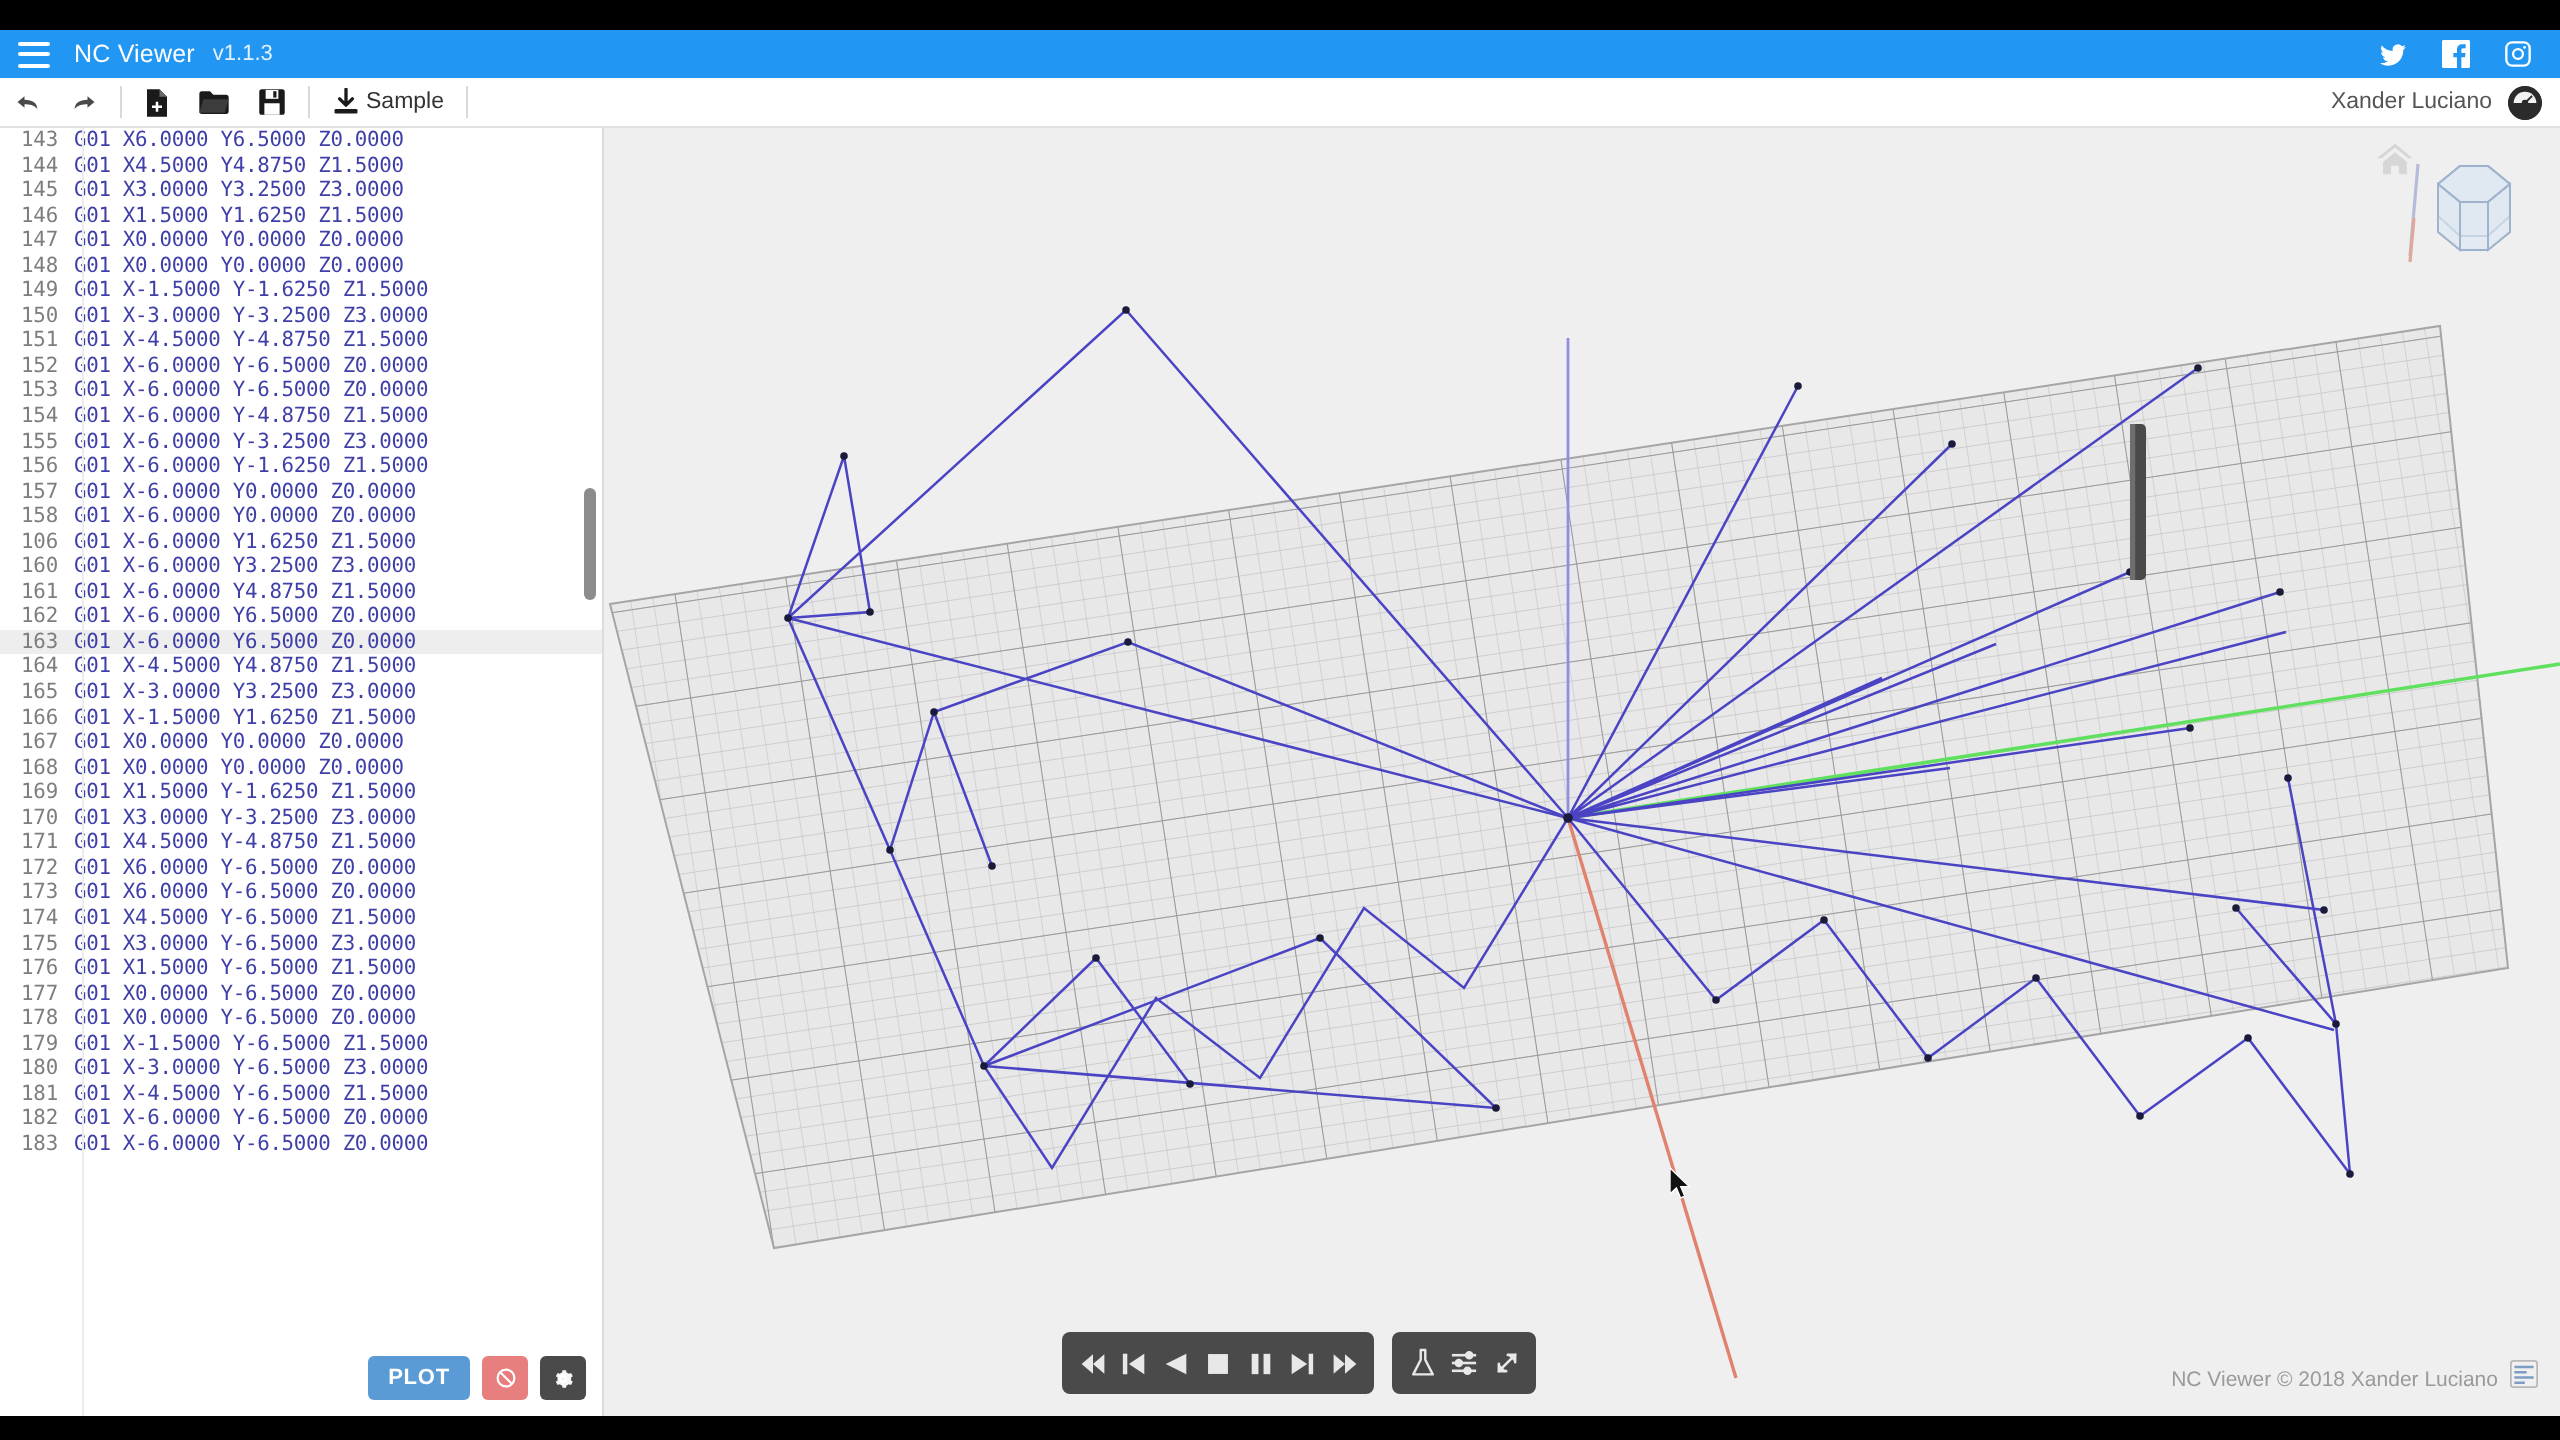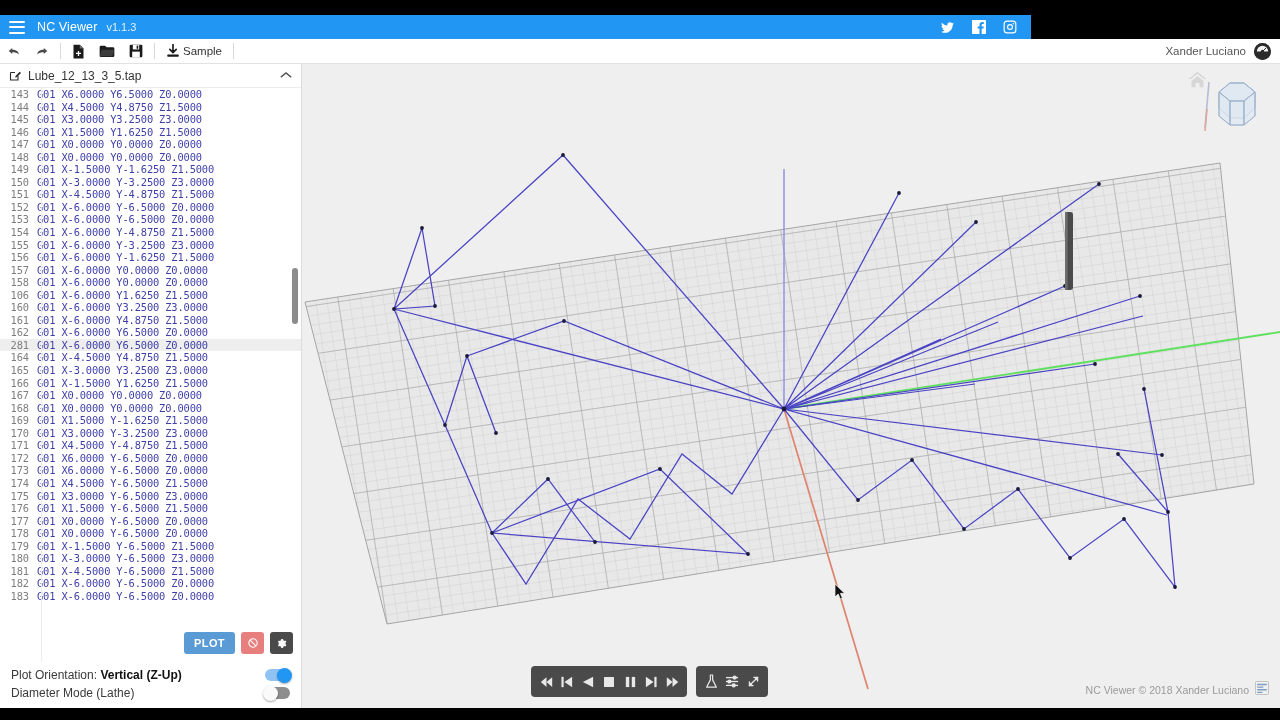--- a/index.html
+++ b/index.html
@@ -5,21 +5,21 @@
   * { box-sizing: border-box; margin: 0; padding: 0; }
   html, body {
     width: 1280px; height: 720px;
     background: #000; overflow: hidden;
     font-family: "Liberation Sans", sans-serif;
   }
   #app { position: relative; width: 1280px; height: 720px; background: #000; }
 
   
   .titlebar {
-    position: absolute; left: 0; top: 15px; width: 1031px; height: 24px;
+    position: absolute; left: 0; top: 15px; width: 1280px; height: 24px;
     background: #2196f3; display: flex; align-items: center; justify-content: space-between;
   }
   .hamburger { width: 16px; height: 13px; margin-left: 9px; margin-right: 12px;
     display: flex; flex-direction: column; justify-content: space-between; cursor: pointer; }
   .hamburger i { display: block; height: 2px; background: #fff; border-radius: 1px; }
   .app-title { color: #fff; font-size: 12.5px; letter-spacing: .1px; }
   .app-ver { color: #e3f1fd; font-size: 11px; margin-left: 9px; }
   .social { margin-left: auto; display: flex; align-items: center; gap: 17px; margin-right: 14px; }
   .social svg { display: block; }
 
@@ -201,32 +201,20 @@
           <path d="M12 4 a8 8 0 0 1 8 8 H4 a8 8 0 0 1 8-8Z" fill="#f2f2f2"></path>
           <circle cx="12" cy="12" r="2.3" fill="#2b2b2b"></circle>
           <path d="M12 12 L17 7" stroke="#2b2b2b" stroke-width="1.4"></path>
         </svg>
       </span>
     </div>
   </div>
 
   <div class="sidepanel">
 
-    <div class="file-head">
-      <svg width="12" height="12" viewBox="0 0 24 24" fill="none" stroke="#2b2b2b" stroke-width="2.2">
-        <path d="M3 5 h9 M3 5 v15 h15 v-8"></path>
-        <path d="M21.5 3.5 L13 12 l-.6 3.1 3.1-.6 8.5-8.5 Z" fill="#2b2b2b" stroke="none"></path>
-      </svg>
-      <span class="file-name">Lube_12_13_3_5.tap</span>
-      <span class="chev">
-        <svg width="12" height="8" viewBox="0 0 14 9" fill="none" stroke="#555" stroke-width="1.6">
-            <path d="M1 7 L7 2 L13 7"></path>
-          </svg>
-      </span>
-    </div>
 
     <div class="editor">
       <div class="gutter-line"></div>
       <div class="code-list" id="code-list">
           <div class="code-row">
             <span class="ln">143</span>
             <span class="code">G01 X6.0000 Y6.5000 Z0.0000</span>
           </div>
           <div class="code-row">
             <span class="ln">144</span>
@@ -298,21 +286,21 @@
           </div>
           <div class="code-row">
             <span class="ln">161</span>
             <span class="code">G01 X-6.0000 Y4.8750 Z1.5000</span>
           </div>
           <div class="code-row">
             <span class="ln">162</span>
             <span class="code">G01 X-6.0000 Y6.5000 Z0.0000</span>
           </div>
           <div class="code-row active">
-            <span class="ln">281</span>
+            <span class="ln">163</span>
             <span class="code">G01 X-6.0000 Y6.5000 Z0.0000</span>
           </div>
           <div class="code-row">
             <span class="ln">164</span>
             <span class="code">G01 X-4.5000 Y4.8750 Z1.5000</span>
           </div>
           <div class="code-row">
             <span class="ln">165</span>
             <span class="code">G01 X-3.0000 Y3.2500 Z3.0000</span>
           </div>
@@ -403,36 +391,20 @@
           <svg width="11" height="11" viewBox="0 0 20 20" fill="#fff">
             <path d="M10 6.4a3.6 3.6 0 1 0 0 7.2 3.6 3.6 0 0 0 0-7.2zm0 5.4a1.8 1.8 0 1 1 0-3.6 1.8 1.8 0 0 1 0 3.6z"></path>
             <path d="M17.4 10c0-.5 0-1-.1-1.4l1.6-1.2-1.6-2.8-1.9.7c-.7-.6-1.4-1-2.3-1.3L12.8 2H9.5L9.2 4c-.8.3-1.6.7-2.2 1.3l-1.9-.7-1.6 2.8 1.6 1.2c-.1.5-.1.9-.1 1.4s0 1 .1 1.4l-1.6 1.2 1.6 2.8 1.9-.7c.6.6 1.4 1 2.2 1.3l.3 2h3.3l.3-2c.9-.3 1.6-.7 2.3-1.3l1.9.7 1.6-2.8-1.6-1.2c.1-.4.1-.9.1-1.4z" opacity=".95"></path>
           </svg>
         </div>
       </div>
     </div>
 
 
 
-    <div class="opts">
-      <div class="opt-row">
-        <span class="opt-text">
-          <span>Plot Orientation: </span><b>Vertical (Z-Up)</b>
-        </span>
-        <span class="toggle on">
-            <span class="knob"></span>
-          </span>
-      </div>
-      <div class="opt-row">
-        <span class="opt-text">Diameter Mode (Lathe)</span>
-        <span class="toggle off">
-            <span class="knob"></span>
-          </span>
-      </div>
-    </div>
   </div>
 
   <div class="viewport">
     <svg width="978" height="644" viewBox="0 0 978 644">
       <defs>
         <clipPath id="plane-clip">
           <polygon points="3,238 918,99 952,420 85,560"></polygon>
         </clipPath>
         <pattern id="fine" width="11.2" height="9.6" patternUnits="userSpaceOnUse" patternTransform="rotate(-8.6)">
           <rect width="11.2" height="9.6" fill="#e8e8e8"></rect>

